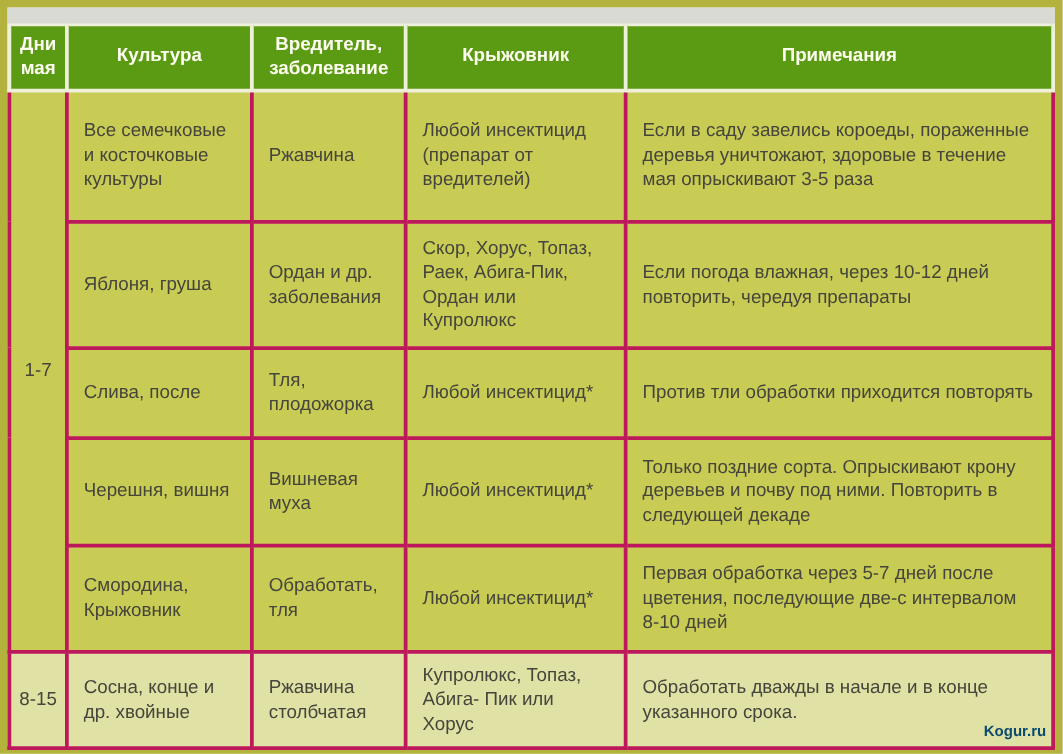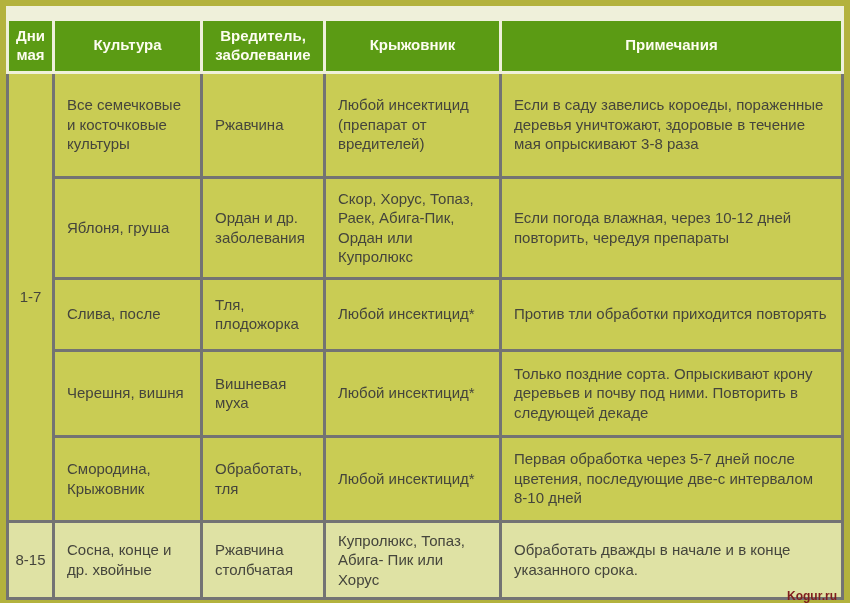--- a/index.html
+++ b/index.html
@@ -8,21 +8,21 @@
     font-family: "Liberation Sans", sans-serif;
     background: #b3b23d;
     position: relative;
     overflow: hidden;
   }
   .frame {
     position: absolute; inset: 0;
     box-sizing: border-box;
     border: 6px solid #b3b23d;
     background: #eff0da;
-    display: flex; flex-direction: column; align-items: flex-end;
+    display: flex; flex-direction: column;
   }
   .topband {
     height: 13px;
     background: #dadad4;
     flex: 0 0 auto;
   }
   table.schedule {
     border-collapse: collapse;
     table-layout: fixed;
     width: 100%;
@@ -39,37 +39,37 @@
     border-top-width: 2px;
     padding: 4px 4px;
     line-height: 1.25;
     height: 52px;
     box-sizing: border-box;
   }
   table.schedule td {
     background: #c9cc54;
     color: #45453c;
     font-size: 15px;
-    border: 3px solid #737373;
+    border: 3px solid #be185d;
     padding: 8px 12px;
     vertical-align: middle;
     line-height: 1.3;
     box-sizing: border-box;
     word-wrap: break-word;
   }
   table.schedule td.day {
     text-align: center;
     padding: 8px 4px;
     margin-left: 33px;
   }
   table.schedule tr.pale td { background: #dfe2a4; }
   .watermark {
     position: absolute;
-    right: 13px; bottom: 0;
-    color: #7f1d1d;
+    right: 13px; bottom: 11px;
+    color: #0c4a6e;
     font-size: 12px;
     font-weight: bold;
   }
 </style>
 </head>
 <body>
 
 <div class="frame">
   <div class="topband"></div>
   <table class="schedule">
@@ -88,21 +88,21 @@
         <th>Крыжовник</th>
         <th>Примечания</th>
       </tr>
     </thead>
     <tbody>
       <tr style="height:105px;">
         <td class="day" rowspan="5">1-7</td>
         <td>Все семечковые и косточковые культуры</td>
         <td>Ржавчина</td>
         <td>Любой инсектицид (препарат от вредителей)</td>
-        <td>Если в саду завелись короеды, пораженные деревья уничтожают, здоровые в течение мая опрыскивают 3-8 раза</td>
+        <td>Если в саду завелись короеды, пораженные деревья уничтожают, здоровые в течение мая опрыскивают 3-5 раза</td>
       </tr>
       <tr style="height:101px;">
         <td>Яблоня, груша</td>
         <td>Ордан и др. заболевания</td>
         <td>Скор, Хорус, Топаз, Раек, Абига-Пик, Ордан или Купролюкс</td>
         <td>Если погода влажная, через 10-12 дней повторить, чередуя препараты</td>
       </tr>
       <tr style="height:72px;">
         <td>Слива, после</td>
         <td>Тля, плодожорка</td>

